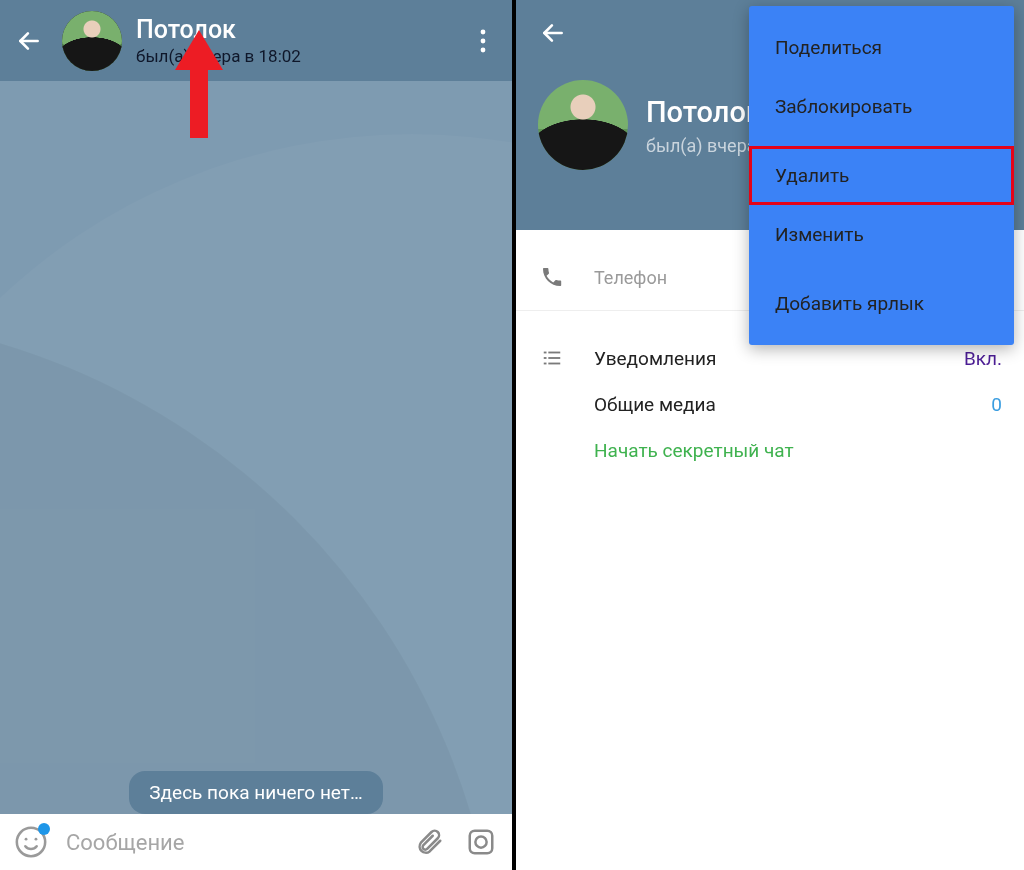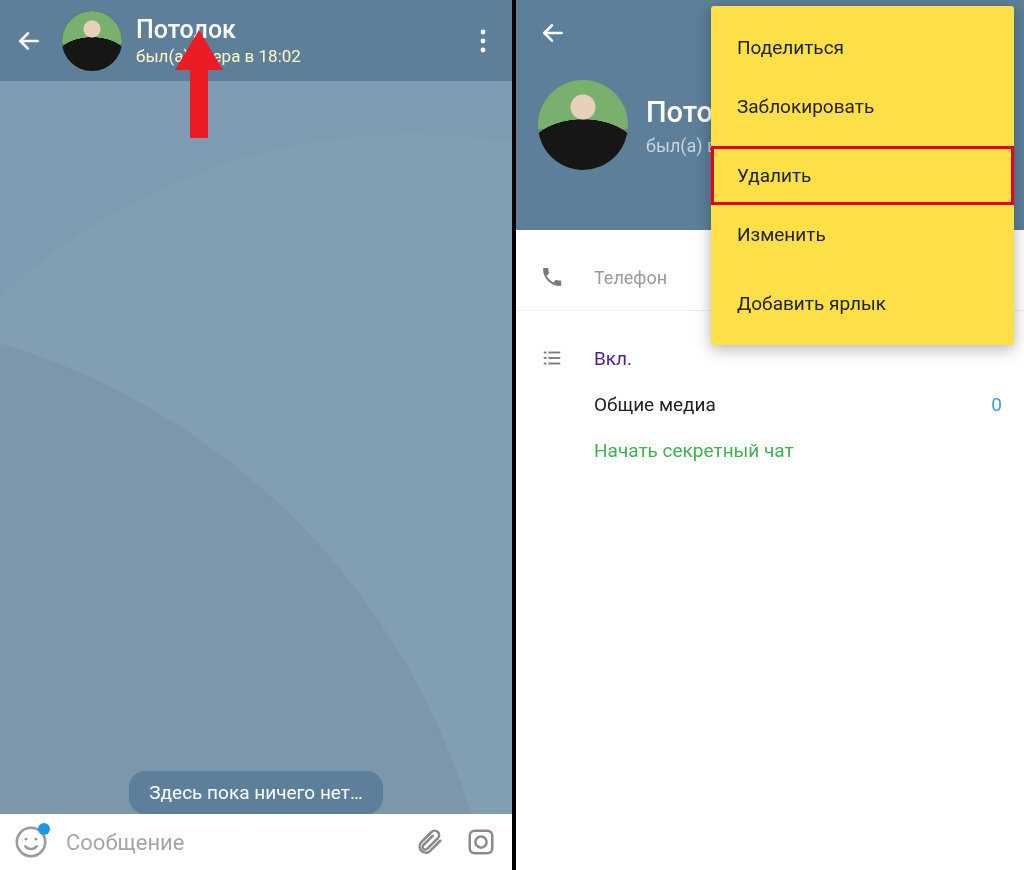--- a/index.html
+++ b/index.html
@@ -46,21 +46,21 @@
   .left-header .avatar::before{
     content:"";
     position:absolute;inset:0;
     background:
       radial-gradient(circle at 50% 30%, #e8cfbb 0 8px, transparent 9px),
       radial-gradient(ellipse 60px 36px at 50% 80%, #161616 0 60%, transparent 61%),
       linear-gradient(#79b06d 0 55%, #5e9455 55% 100%);
   }
   .left-header .title-block { margin-left: 14px; flex:1; }
   .left-header .title { font-size: 25px; font-weight: 500; }
-  .left-header .subtitle { font-size: 17px; color: #fef9c3; margin-top:2px;}
+  .left-header .subtitle { font-size: 17px; color: #0f172a; margin-top:2px;}
   .left-header .kebab {
     width: 30px; height: 30px;
     display:flex;align-items:center;justify-content:center;
     cursor:pointer;
   }
   .chat-body {
     flex:1;
     display:flex;align-items:flex-end;justify-content:center;
     position:relative;
     overflow:hidden;
@@ -205,22 +205,22 @@
   .info-row .label{font-size:19px;color:#222;flex:1;}
   .info-row .label.muted{color:#9a9a9a;font-size:18px;}
   .info-row .value{color:#4c1d95;font-size:19px;}
   .info-row .value.zero{color:#3a9de0;}
   .info-row .label.green{color:#3fb24f;}
 
   
   .menu{
     position:absolute;
     top:6px;right:10px;
-    width:303px;
-    background:#fde047;
+    width:265px;
+    background:#3b82f6;
     border-radius:3px;
     box-shadow:0 4px 16px rgba(0,0,0,0.3);
     padding:12px 0;
     z-index:10;
   }
   .menu-item{
     padding:18px 26px;
     font-size:19px;
     color:#222;
     cursor:pointer;
@@ -321,20 +321,21 @@
       <div class="left-icon">
         <svg width="22" height="22" viewBox="0 0 24 24" fill="#7a7a7a">
             <rect x="3" y="5" width="3" height="2"></rect>
             <rect x="8" y="5" width="13" height="2"></rect>
             <rect x="3" y="11" width="3" height="2"></rect>
             <rect x="8" y="11" width="13" height="2"></rect>
             <rect x="3" y="17" width="3" height="2"></rect>
             <rect x="8" y="17" width="13" height="2"></rect>
           </svg>
       </div>
+      <div class="label">Уведомления</div>
       <div class="value">Вкл.</div>
     </div>
     <div class="info-row">
       <div class="spacer"></div>
       <div class="label">Общие медиа</div>
       <div class="value zero">0</div>
     </div>
     <div class="info-row">
       <div class="spacer"></div>
       <div class="label green">Начать секретный чат</div>

